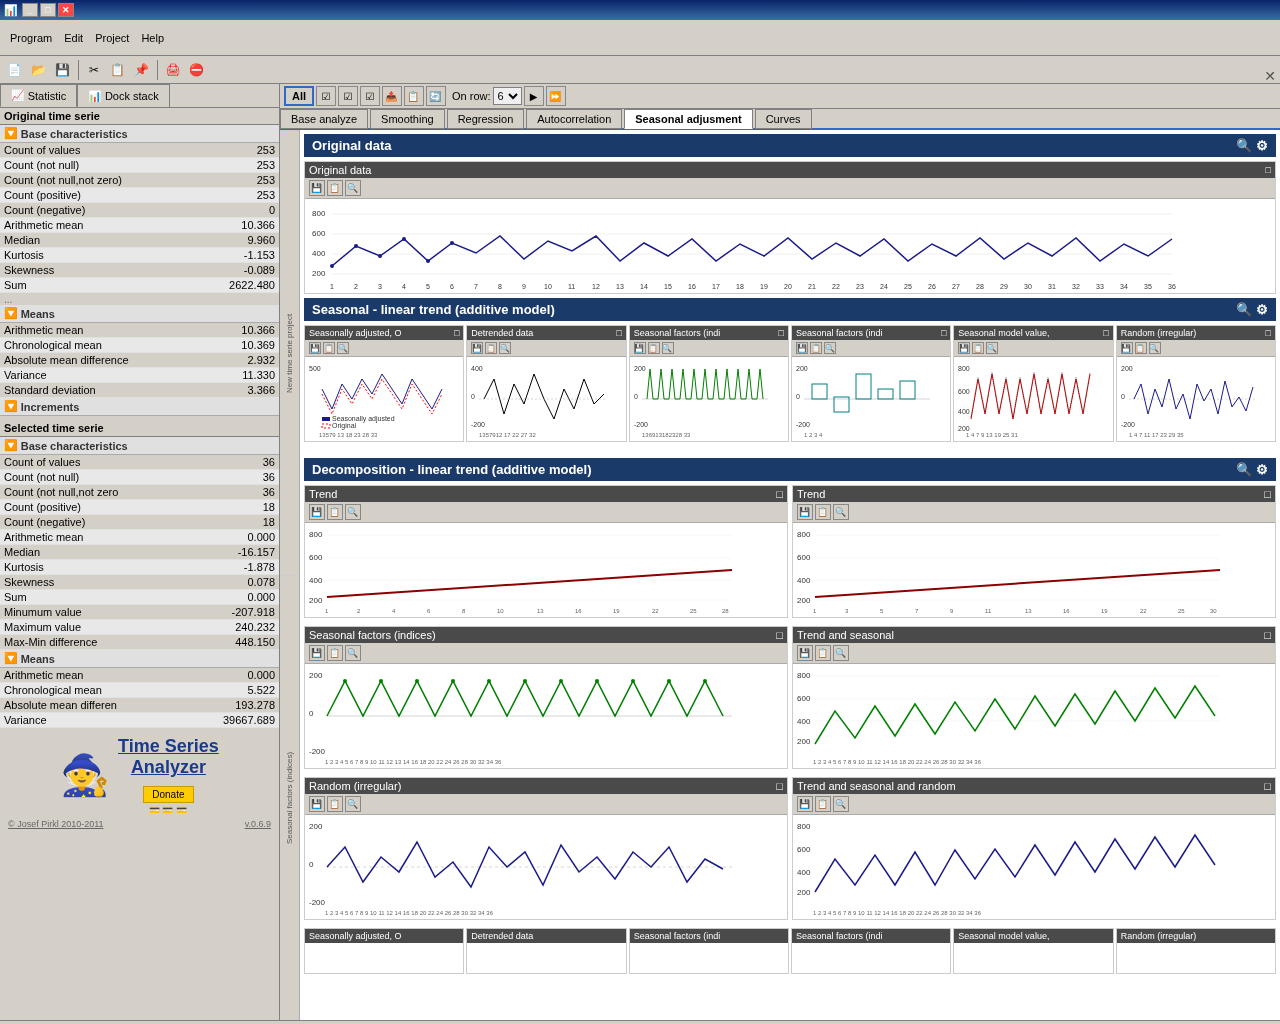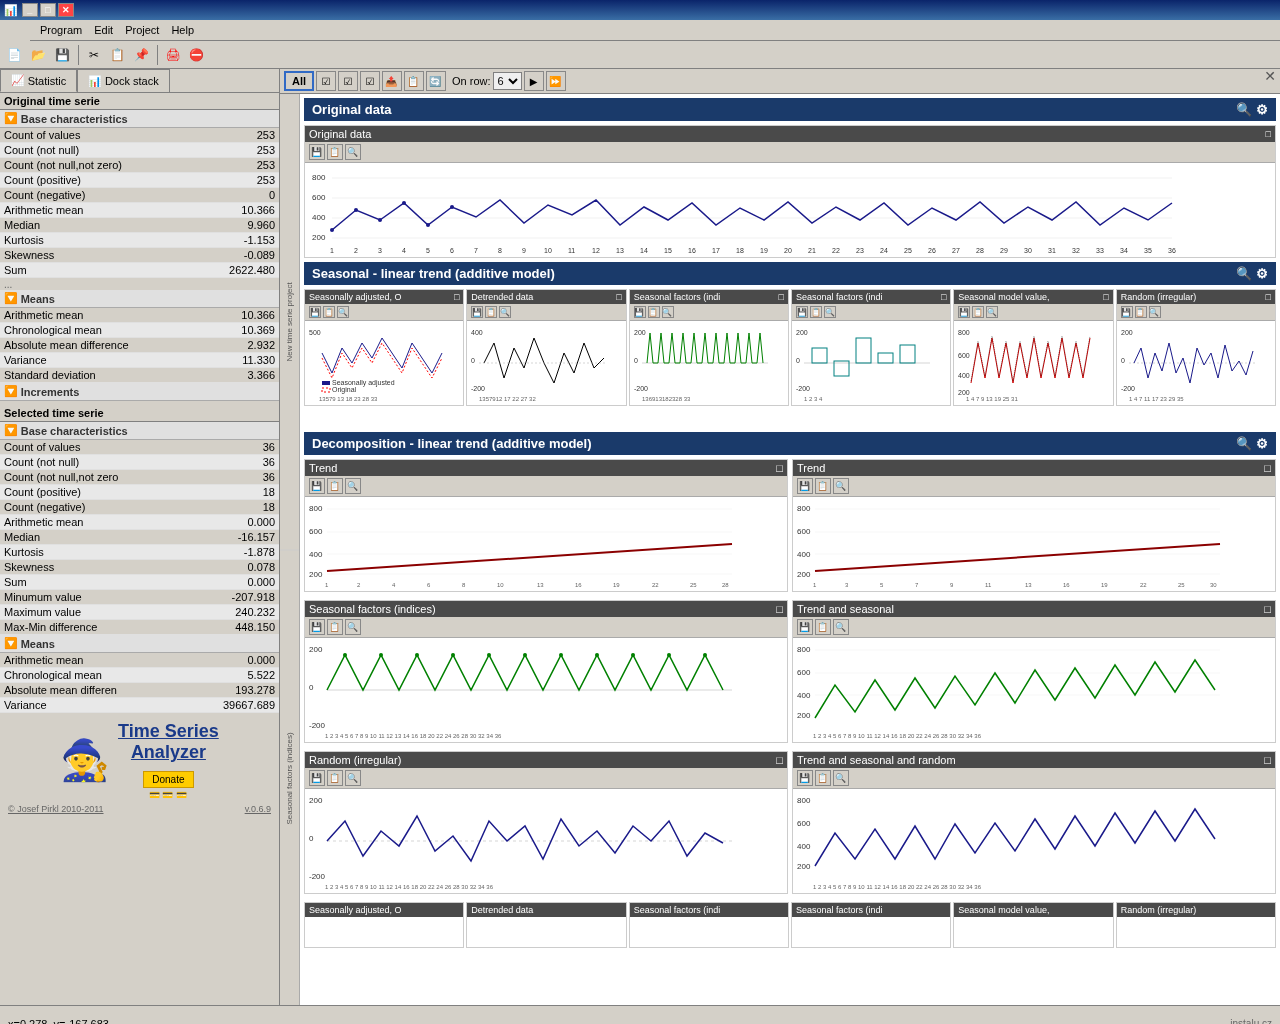--- a/index.html
+++ b/index.html
@@ -5,21 +5,21 @@
     * { box-sizing: border-box; margin: 0; padding: 0; }
     body { font-family: 'Tahoma', 'Arial', sans-serif; font-size: 11px; background: #d4d0c8; overflow: hidden; width: 1280px; height: 1024px; }
     
     
     .title-bar { background: linear-gradient(to bottom, #0a246a, #3a6ea5); color: white; height: 20px; display: flex; align-items: center; padding: 0 4px; font-size: 11px; font-weight: bold; }
     .title-bar-text { flex: 1; }
     .title-bar-buttons { display: flex; gap: 2px; }
     .title-btn { width: 16px; height: 14px; background: #d4d0c8; border: 1px solid #888; font-size: 9px; display: flex; align-items: center; justify-content: center; cursor: pointer; }
     
     
-    .menu-bar { background: #d4d0c8; height: 21px; display: flex; align-items: center; padding: 0 4px; border-bottom: 1px solid #808080; font-size: 11px; margin-left: 30px; }
+    .menu-bar { background: #d4d0c8; height: 36px; display: flex; align-items: center; padding: 0 4px; border-bottom: 1px solid #808080; font-size: 11px; }
     .menu-item { padding: 2px 6px; cursor: pointer; }
     
     
     .toolbar { background: #d4d0c8; height: 28px; display: flex; align-items: center; padding: 2px 4px; border-bottom: 1px solid #808080; gap: 2px; }
     .toolbar-btn { width: 22px; height: 22px; background: #d4d0c8; border: 1px solid transparent; display: flex; align-items: center; justify-content: center; cursor: pointer; font-size: 12px; }
     .toolbar-separator { width: 1px; height: 20px; background: #808080; margin: 0 2px; }
     
     
     .main-container { display: flex; height: calc(1024px - 68px - 20px); }
     
@@ -346,20 +346,40 @@
         <option>6</option>
         <option>4</option>
         <option>5</option>
         <option>7</option>
         <option>8</option>
       </select>
       <div class="toolbar-btn2">▶</div>
       <div class="toolbar-btn2">⏩</div>
     </div>
 
+    <div class="content-tabs">
+      <div class="content-tab">
+        <span>Base analyze</span>
+      </div>
+      <div class="content-tab">
+        <span>Smoothing</span>
+      </div>
+      <div class="content-tab">
+        <span>Regression</span>
+      </div>
+      <div class="content-tab">
+        <span>Autocorrelation</span>
+      </div>
+      <div class="content-tab active">
+        <span>Seasonal adjusment</span>
+      </div>
+      <div class="content-tab">
+        <span>Curves</span>
+      </div>
+    </div>
 
     <div class="main-content-wrapper">
 
       <div class="vertical-labels">
         <div class="vert-label" style="font-size:8px;">New time serie project</div>
         <div class="vert-label" style="font-size:8px;">Seasonal factors (indices)</div>
       </div>
 
       <div class="content-scroll">
 
@@ -589,21 +609,21 @@
                 <text x="2" y="40" font-size="7" fill="#333">0</text>
                 <text x="2" y="68" font-size="7" fill="#333">-200</text>
                 <line x1="10" y1="40" x2="136" y2="40" stroke="#aaa" stroke-width="0.5" stroke-dasharray="2,2"></line>
                 <polyline points="15,40 22,25 29,55 36,30 43,48 50,20 57,50 64,35 71,60 78,25 85,42 92,30 99,55 106,22 113,48 120,38 127,52 134,28" fill="none" stroke="#1a1a8a" stroke-width="1"></polyline>
                 <text x="10" y="78" font-size="6" fill="#666">1 4 7 11 17 23 29 35</text>
               </svg>
             </div>
           </div>
         </div>
 
-        <div class="content-section-header" style="margin-top:22px;">
+        <div class="content-section-header" style="margin-top:12px;">
           <span>Decomposition - linear trend (additive model)</span>
           <div style="display:flex;gap:4px;">
             <span style="cursor:pointer;">🔍</span>
             <span style="cursor:pointer;">⚙</span>
           </div>
         </div>
 
         <div style="display:grid; grid-template-columns:1fr 1fr; gap:4px; margin-bottom:4px;">
 
           <div class="chart-container">

